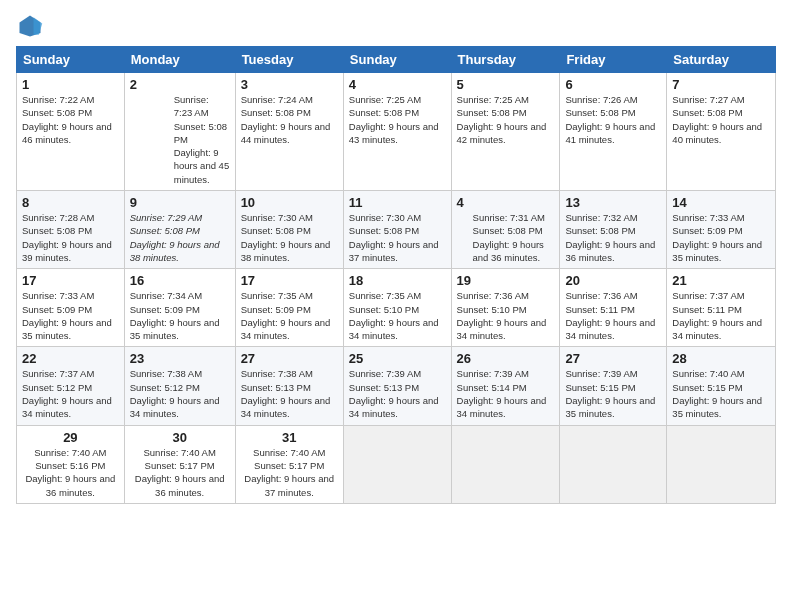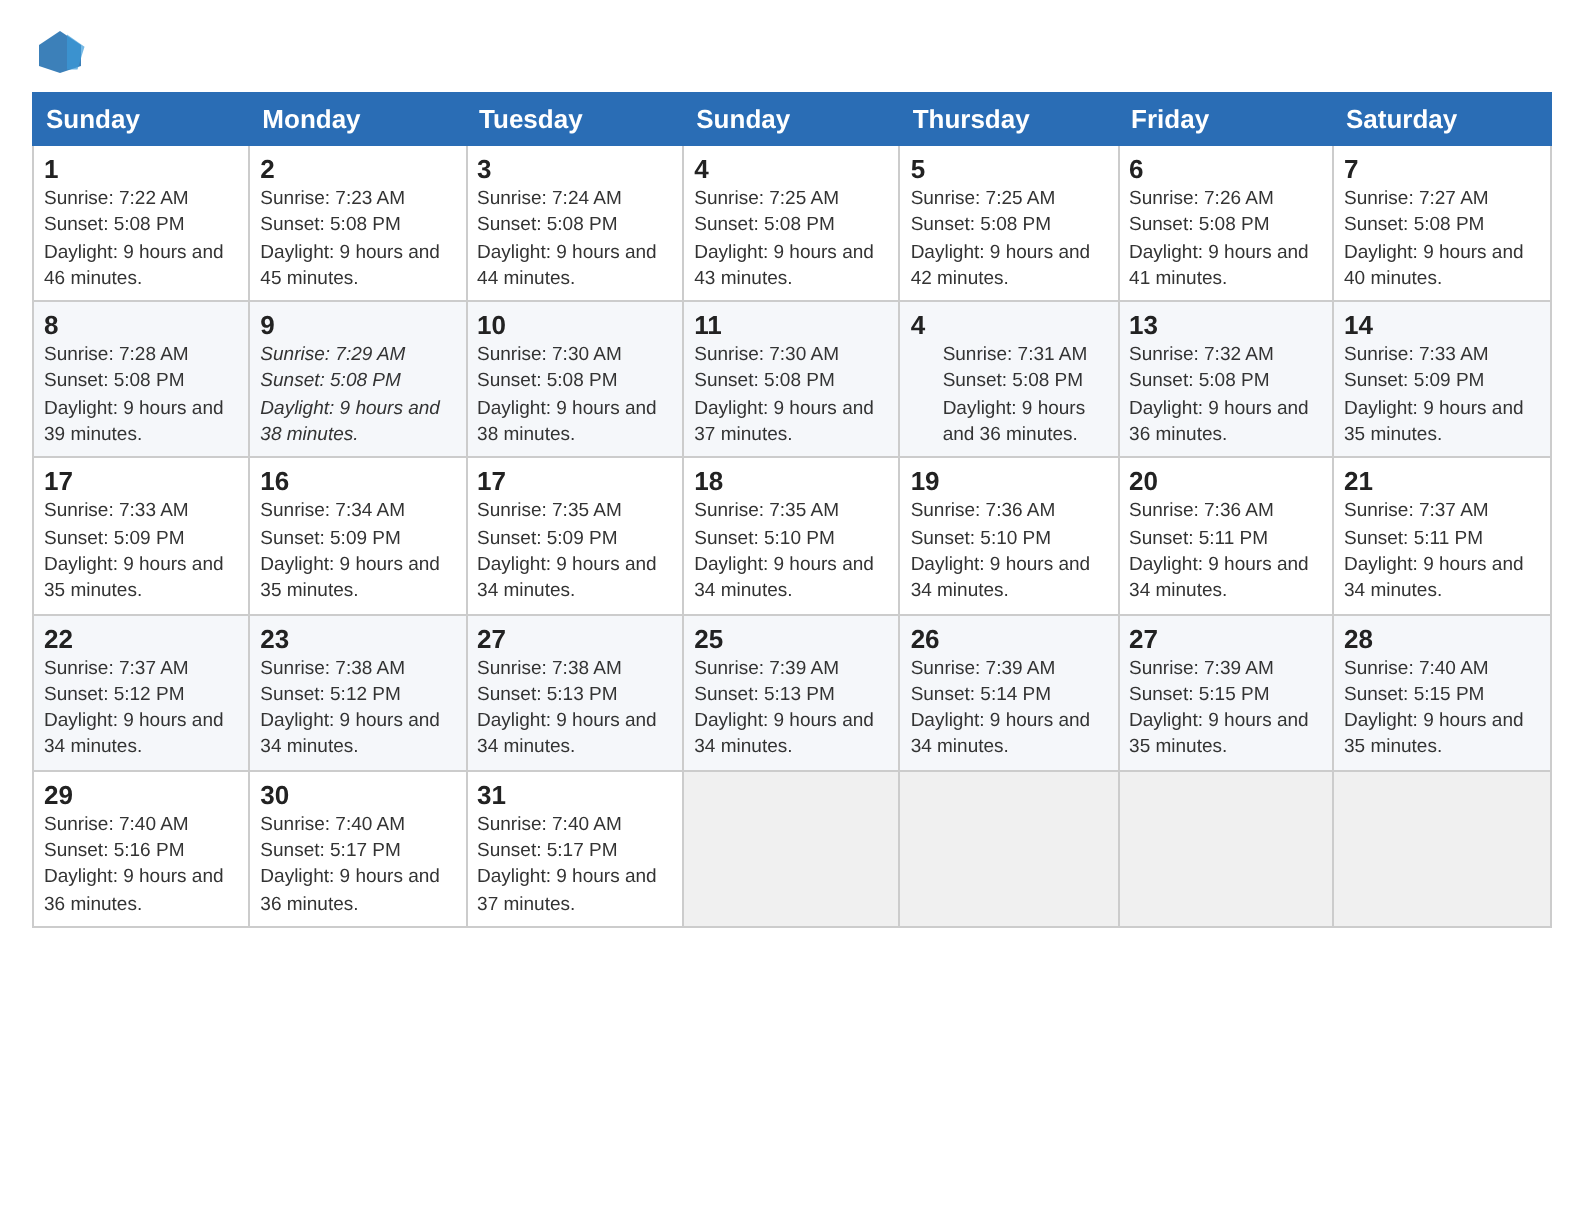--- a/index.html
+++ b/index.html
@@ -91,20 +91,21 @@
     .day-info {
       font-size: 9.5px;
       color: #333;
       line-height: 1.4;
     }
     .empty-cell {
       background: #f0f0f0 !important;
     }
     .calendar tr:last-child td {
       min-height: 60px;
+      text-align: center;
     }
   </style>
 </head>
 <body>
 
 <div class="container">
   <div class="header-row">
     <div class="logo">
       <svg class="logo-icon" viewBox="0 0 32 32">
         <polygon points="16,4 28,12 28,24 16,28 4,24 4,12" fill="#1a6aad" opacity="0.85"></polygon>
@@ -136,21 +137,21 @@
     <tbody id="calendar-body">
     <tr>
           <td>
             <span class="day-number">1</span>
             <div class="day-info" style="white-space: pre-line;">Sunrise: 7:22 AM
 Sunset: 5:08 PM
 Daylight: 9 hours and 46 minutes.</div>
           </td>
           <td>
             <span class="day-number">2</span>
-            <div class="day-info" style="white-space: pre-line;">Sunrise: 7:23 AM
+            <div class="day-info" style="white-space: pre-line; margin-left: 44px;">Sunrise: 7:23 AM
 Sunset: 5:08 PM
 Daylight: 9 hours and 45 minutes.</div>
           </td>
           <td>
             <span class="day-number">3</span>
             <div class="day-info" style="white-space: pre-line;">Sunrise: 7:24 AM
 Sunset: 5:08 PM
 Daylight: 9 hours and 44 minutes.</div>
           </td>
           <td>

